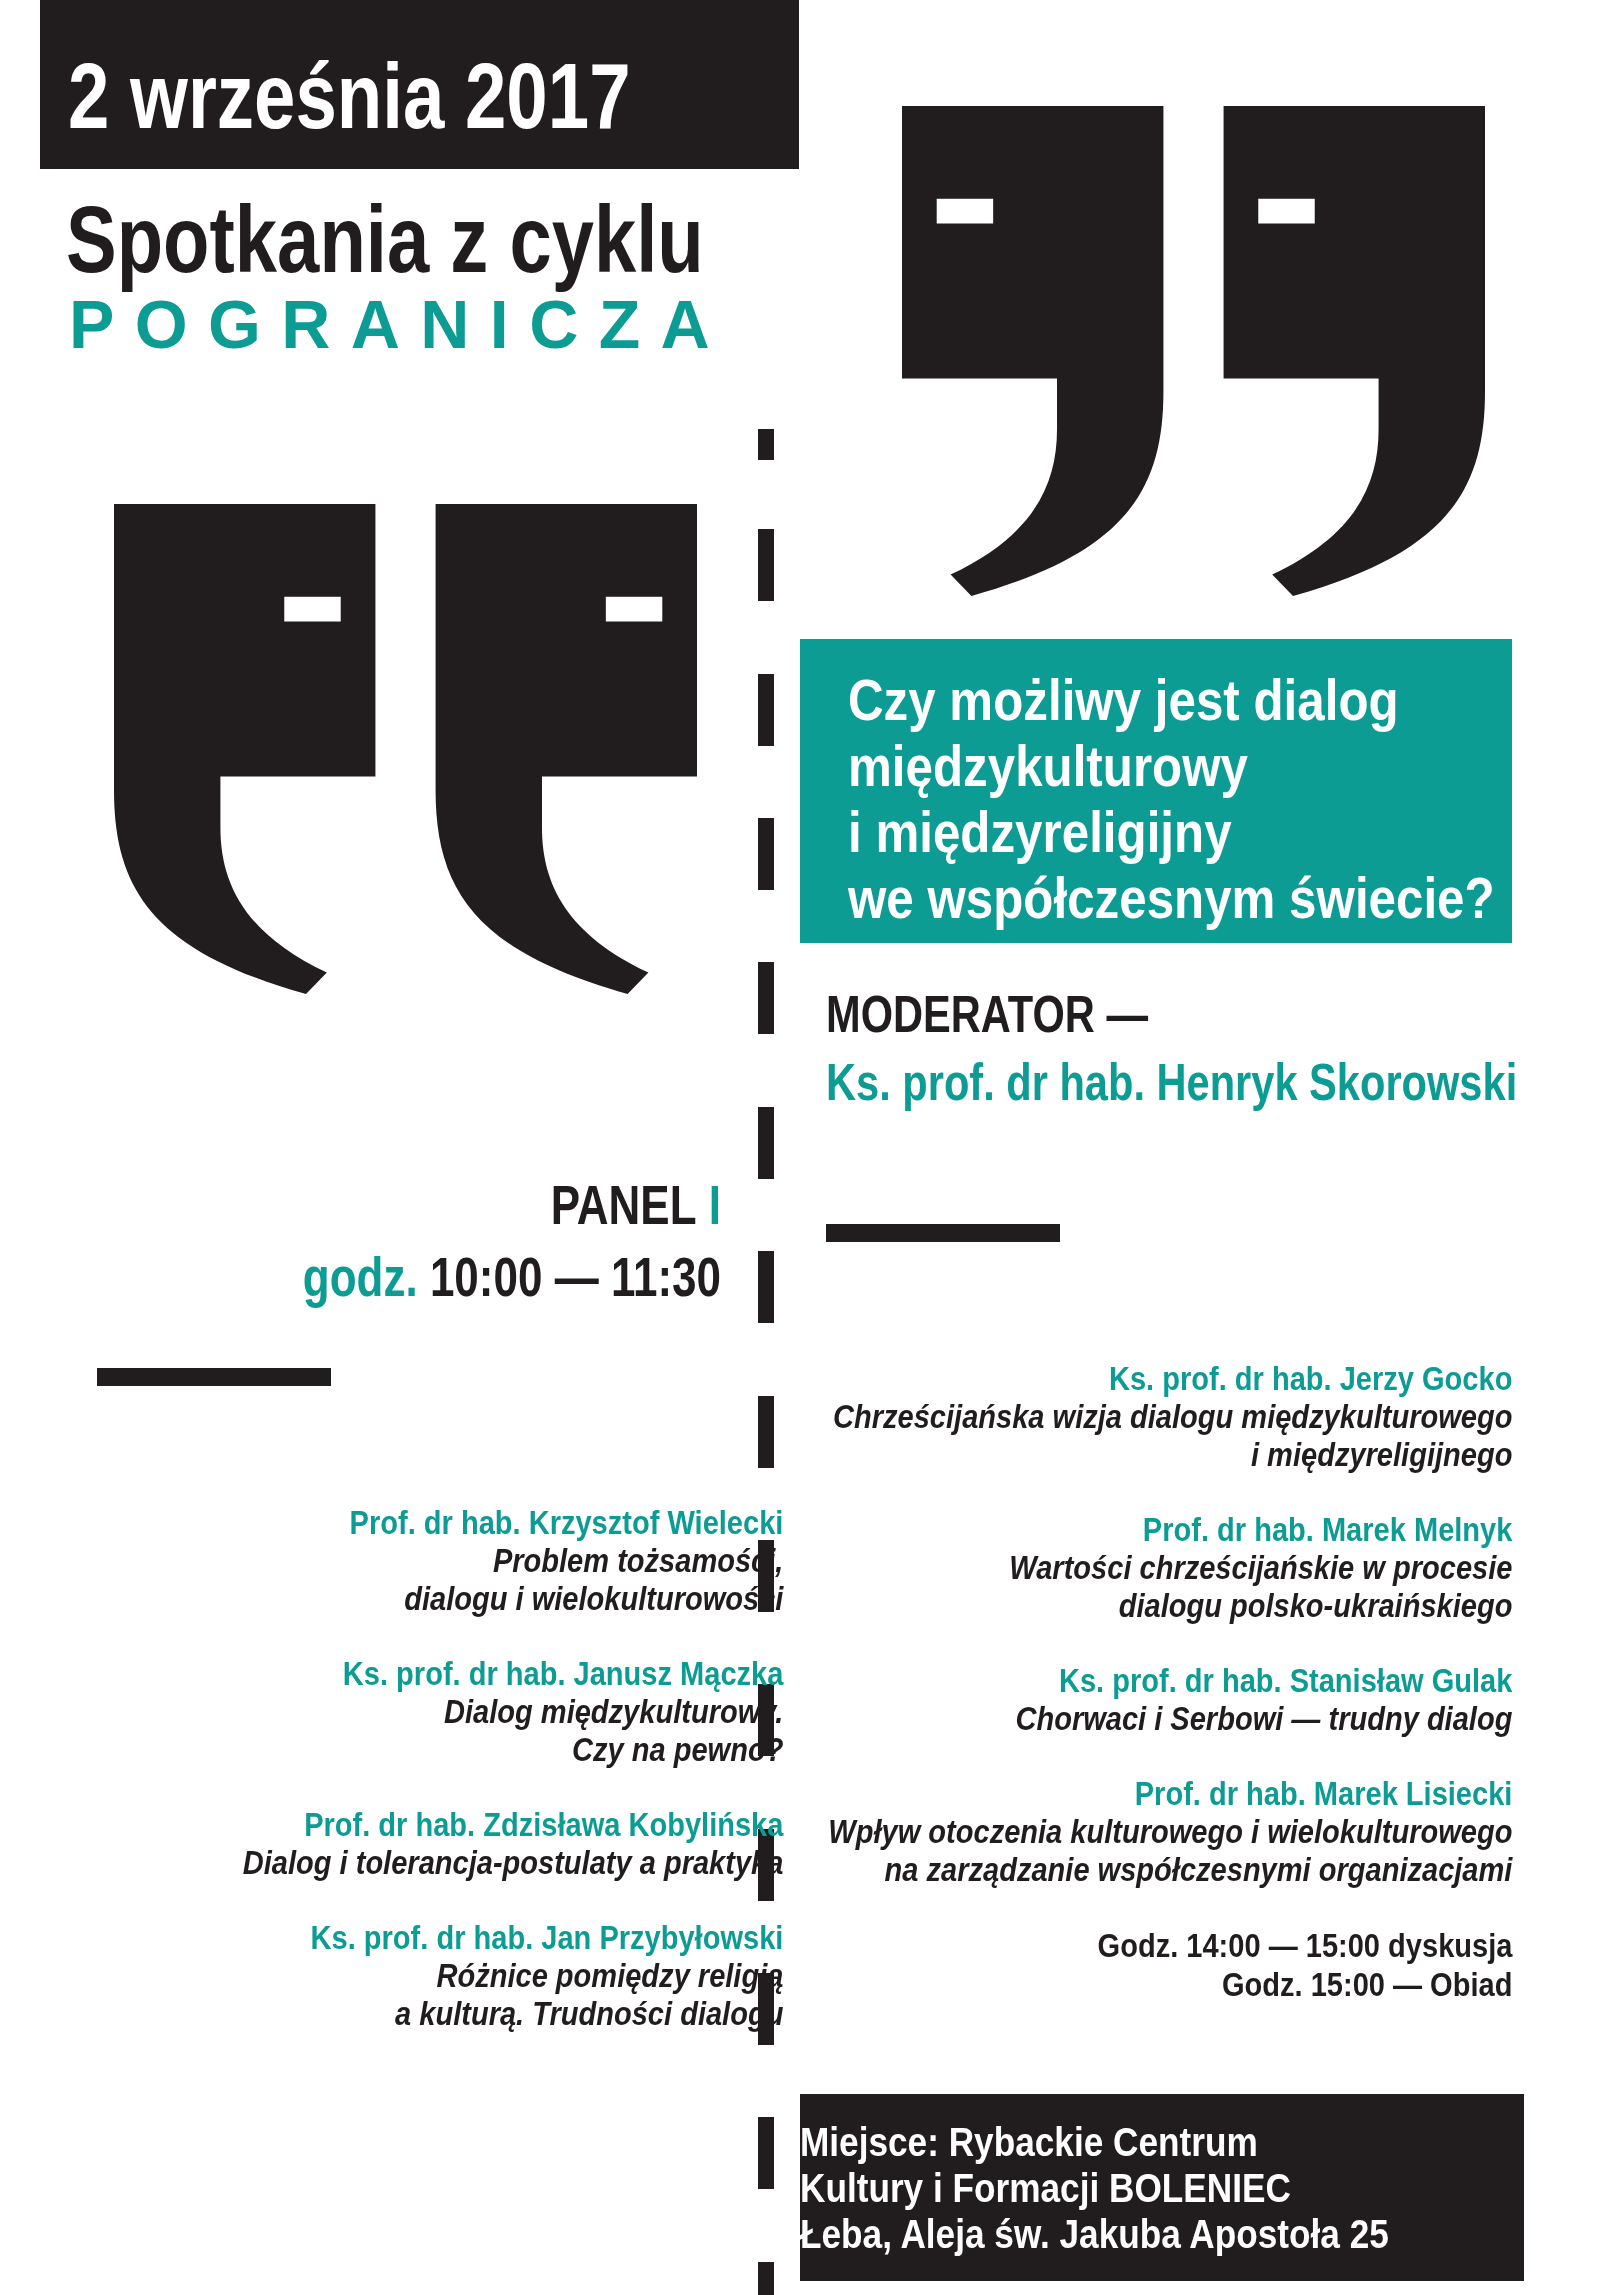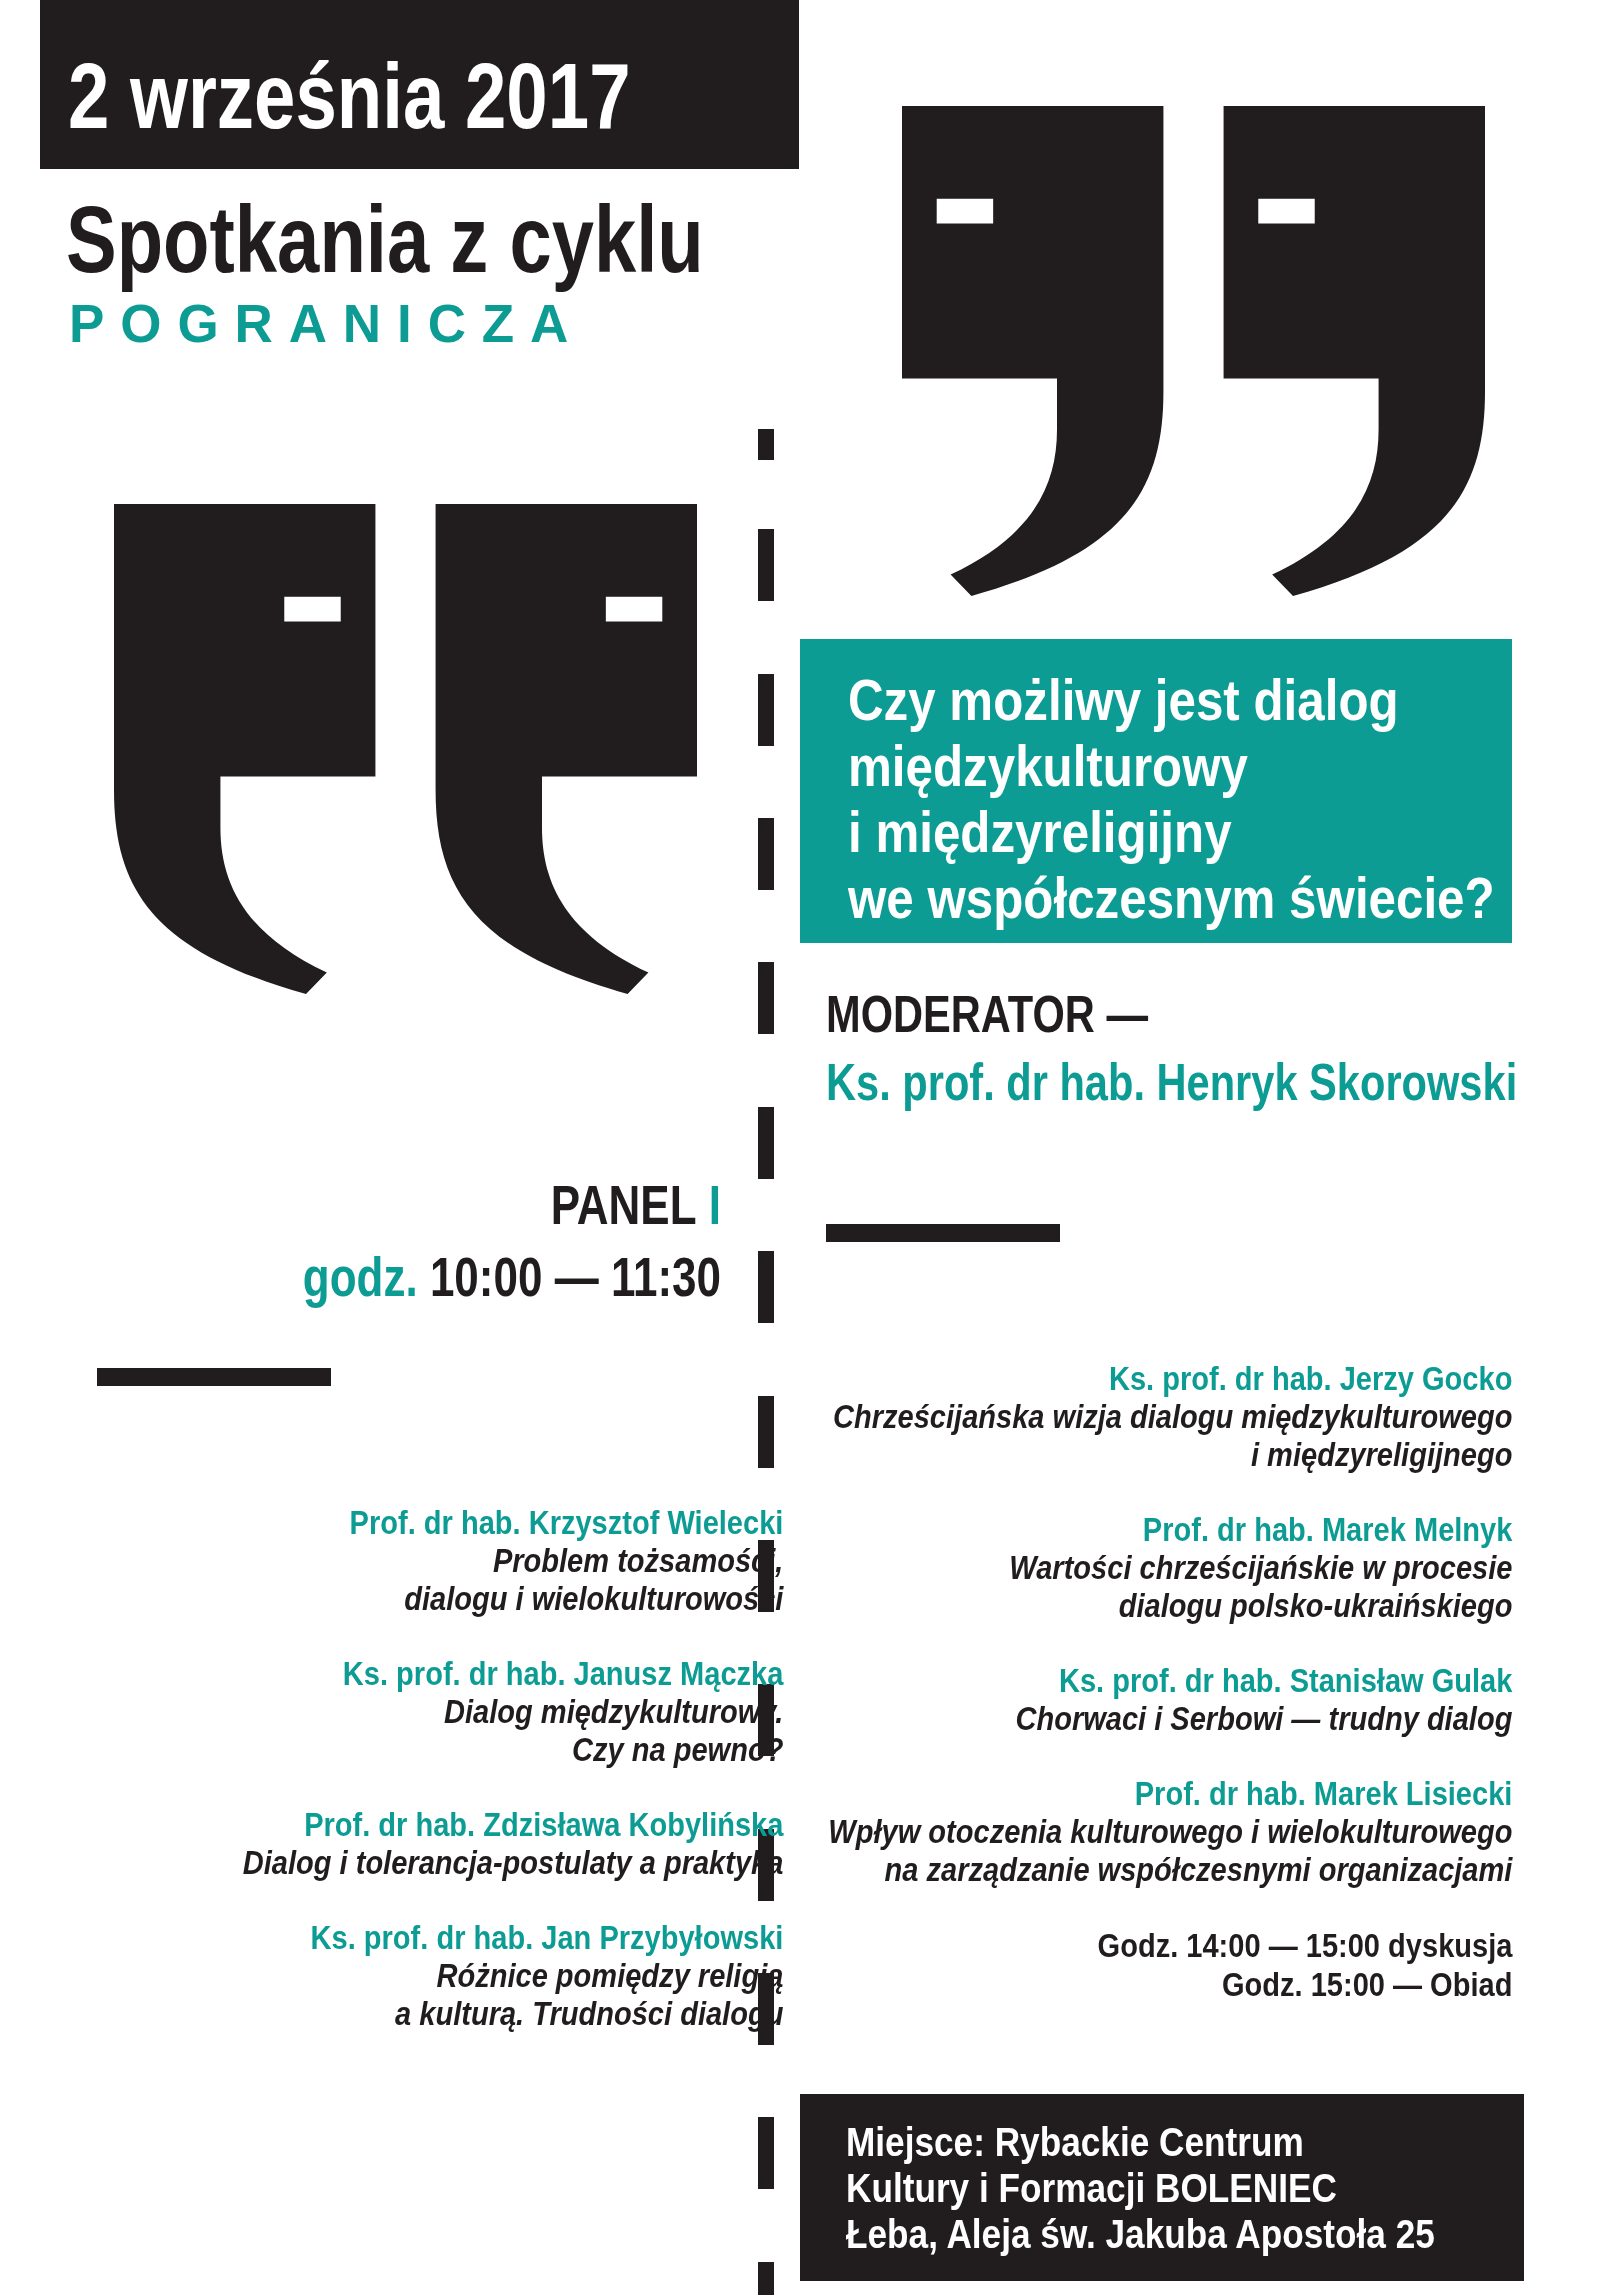--- a/index.html
+++ b/index.html
@@ -17,21 +17,21 @@
   .line{white-space:nowrap;}
   
   .cx80{transform:scaleX(.80);transform-origin:left top;}
   .cx85{transform:scaleX(.85);transform-origin:left top;}
   .cx88{transform:scaleX(.88);transform-origin:left top;}
 
   
   .date-badge-box{left:40px;top:0;width:759px;height:169px;background:var(--ink,#211d1e);}
   .date-badge-text{left:68px;top:48px;font-size:93px;line-height:97px;color:#ffffff;}
   .series-title{left:66px;top:190px;font-size:95px;line-height:99px;color:var(--ink,#211d1e);}
-  .series-name{left:69px;top:287px;font-size:53px;line-height:74px;letter-spacing:.30em;color:var(--accent,#0d9c94);}
+  .series-name{left:69px;top:287px;font-size:68px;line-height:74px;letter-spacing:.30em;color:var(--accent,#0d9c94);}
 
   
   .quotes-right{left:902px;top:106px;width:583px;height:490px;}
   .quotes-left{left:114px;top:504px;width:583px;height:490px;transform:scaleX(-1);}
   .quotes-right svg,.quotes-left svg{display:block;width:100%;height:100%;}
 
   
   .dash{position:absolute;left:758px;width:16px;background:var(--ink,#211d1e);}
 
   
@@ -53,21 +53,21 @@
   .panel-bar{margin-top:55px;width:234px;height:17.6px;background:var(--ink,#211d1e);}
   .entries{margin-top:118px;}
   .entry{margin-bottom:37px;}
   .entry .line{font-size:33px;line-height:38px;}
   .entry .name{color:var(--accent,#0d9c94);}
   .entry .topic{color:var(--ink,#211d1e);font-style:italic;}
   .panel-footer .line{font-size:33px;line-height:39px;color:var(--ink,#211d1e);}
 
   
   .venue-box{left:800px;top:2094px;width:724px;height:187px;background:var(--ink,#211d1e);
-             display:flex;flex-direction:column;justify-content:center;padding-left:46px;box-sizing:border-box;}
+             display:flex;flex-direction:column;justify-content:center;box-sizing:border-box;}
   .venue-box .line{color:#ffffff;font-size:40px;line-height:46px;}
 </style>
 </head>
 <body>
 
 <div class="poster">
 
   <div class="abs date-badge-box"></div>
   <div class="abs date-badge-text line cx80">2 września 2017</div>
   <div class="abs series-title line cx80">Spotkania z cyklu</div>

